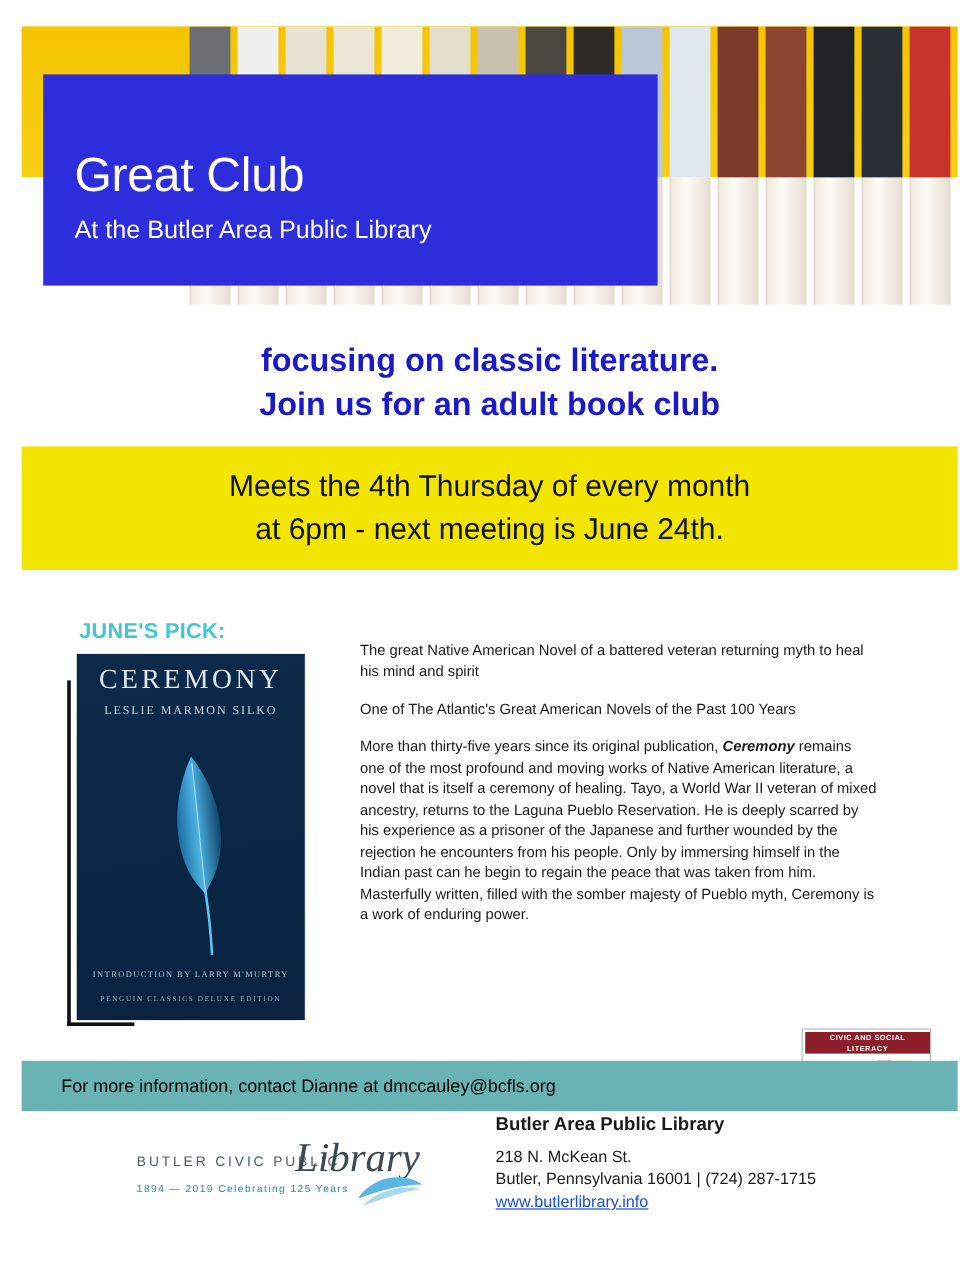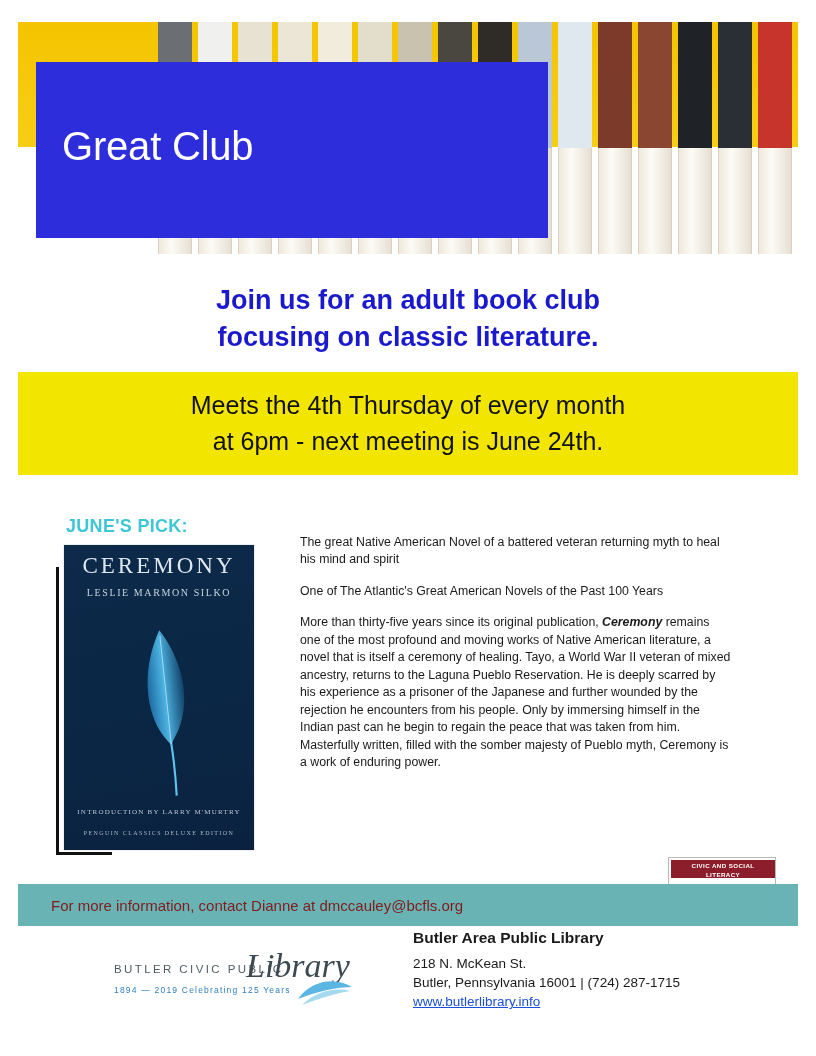--- a/index.html
+++ b/index.html
@@ -225,21 +225,21 @@
     left: 18px;
     top: 884px;
     width: 780px;
     height: 42px;
     background: #69b3b5;
     display: flex;
     align-items: center;
   }
   .contact-band .contact-text {
     padding-left: 33px;
-    color: #7f1d1d;
+    color: #000000;
     font-size: 15px;
   }
 
   
   .badge {
     position: absolute;
     left: 668px;
     top: 857px;
     width: 108px;
     height: 48px;
@@ -406,26 +406,27 @@
         <div class="spine-top" style="background:#c6342c"></div>
         <div class="pages"></div>
       </div>
   </div>
 
   <div class="title-box">
     <h1>
       <br>
       <span>Great Club</span>
     </h1>
+    <div class="subtitle">At the Butler Area Public Library</div>
   </div>
 </div>
 
 <div class="intro">
+  <div>focusing on classic literature.</div>
   <div>Join us for an adult book club</div>
-  <div>focusing on classic literature.</div>
 </div>
 
 <div class="meeting-band">
   <div class="meeting-text">
     <div>Meets the 4th Thursday of every month</div>
     <div>at 6pm - next meeting is June 24th.</div>
   </div>
 </div>
 
 <div class="pick-label">JUNE'S PICK:</div>

